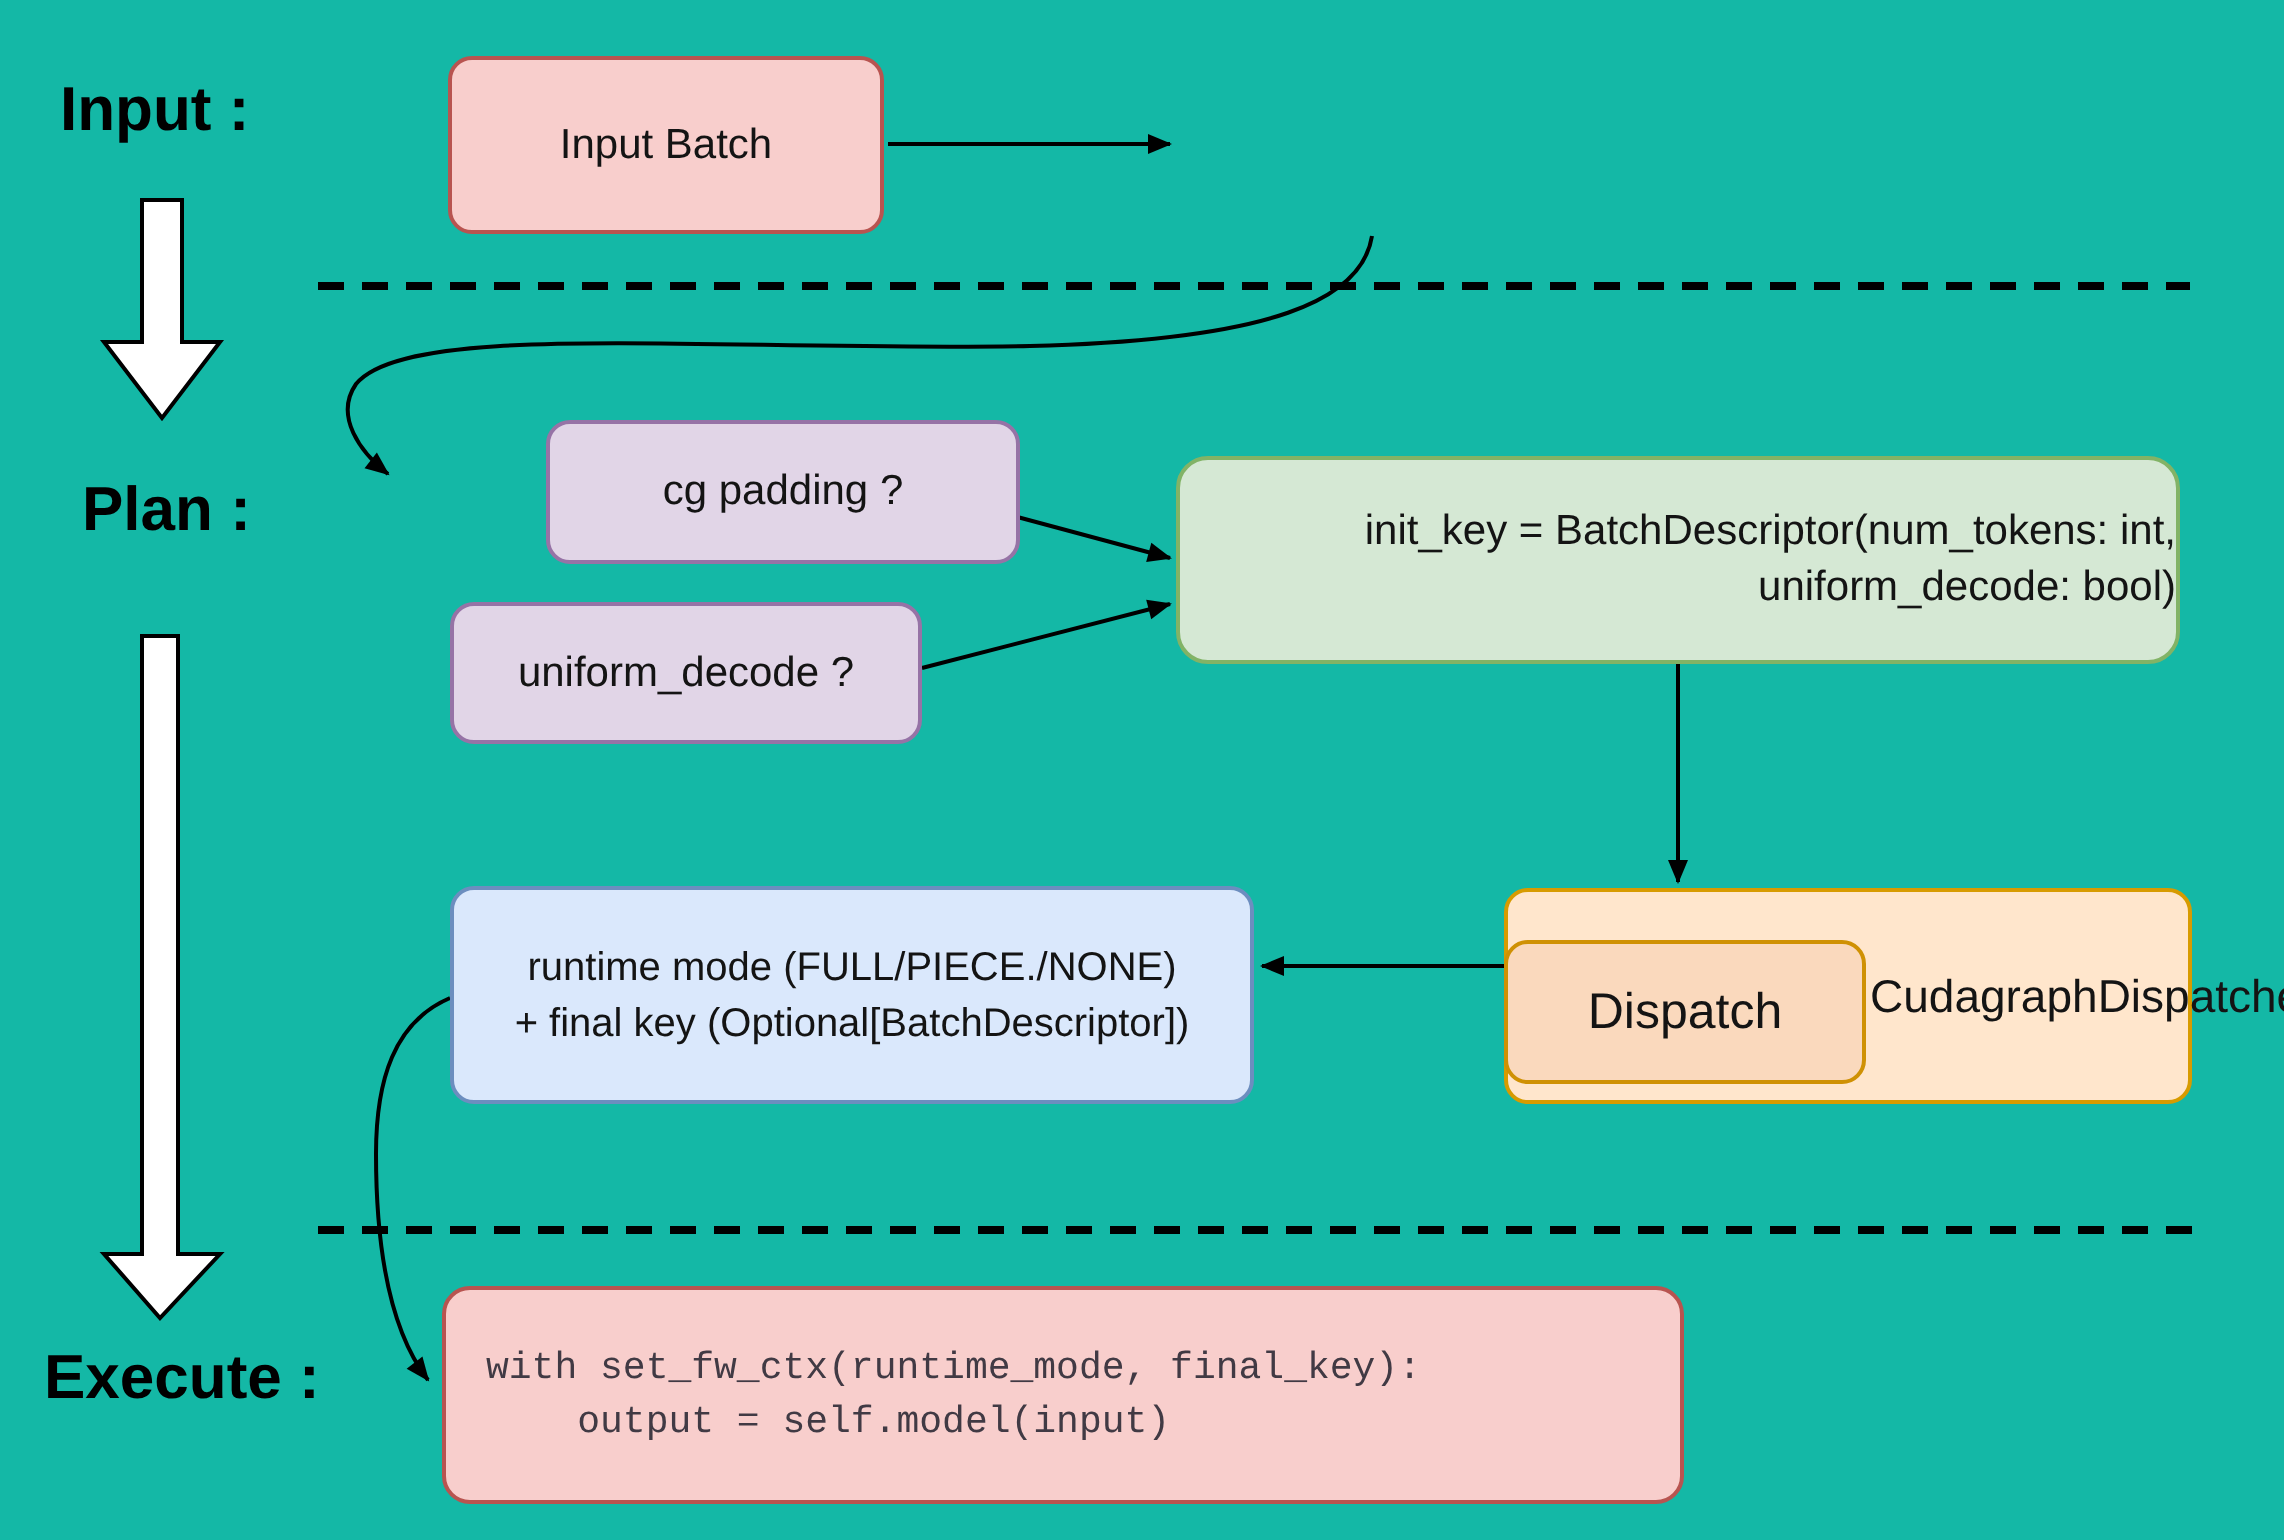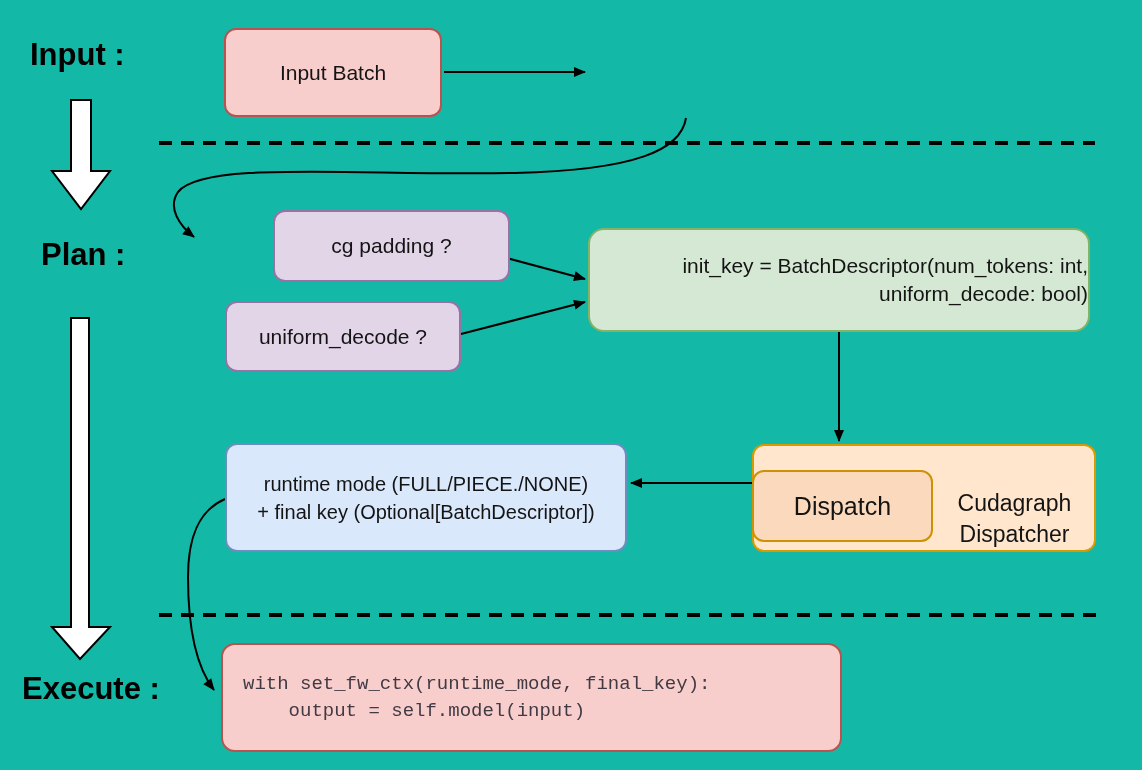--- a/index.html
+++ b/index.html
@@ -63,21 +63,21 @@
     left:225px;top:443px;width:402px;height:109px;
     background:var(--blue-fill);border:2px solid var(--blue-stroke);
     font-size:20px;line-height:28px;text-align:center;
   }
   #node-cudagraph{
     left:752px;top:444px;width:344px;height:108px;
     background:var(--orange-fill);border:2px solid var(--orange-stroke);
   }
   .cudagraph-text{
     position:absolute;left:181px;right:0;top:0;bottom:0;
-    display:flex;flex-direction:column;align-items:center;justify-content:flex-end;
+    display:flex;flex-direction:row;align-items:center;justify-content:flex-start;
     font-size:23px;line-height:31px;color:#141414;
   }
   #node-dispatch{
     left:752px;top:470px;width:181px;height:72px;
     background:var(--dispatch-fill);border:2px solid var(--dispatch-stroke);
     font-size:25px;
   }
   #node-execute-code{
     left:221px;top:643px;width:621px;height:109px;
     background:var(--red-fill);border:2.5px solid var(--red-stroke);

